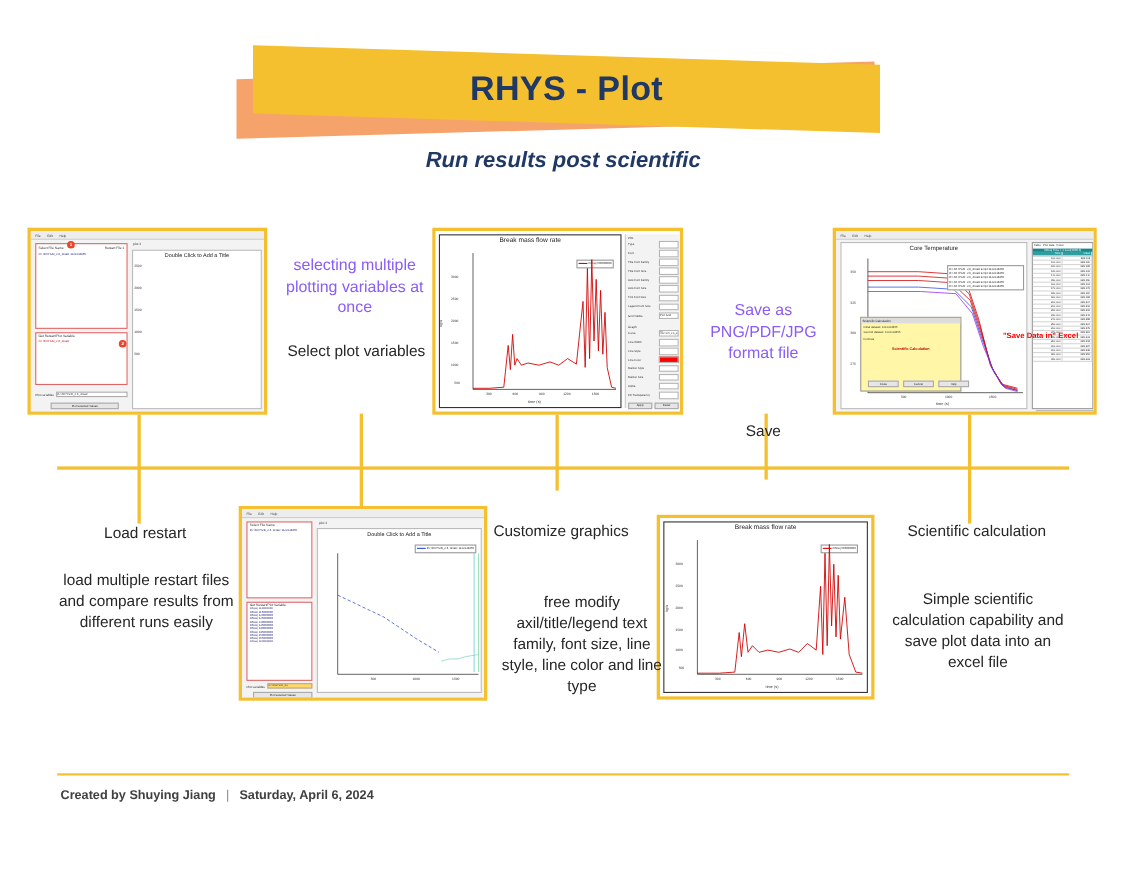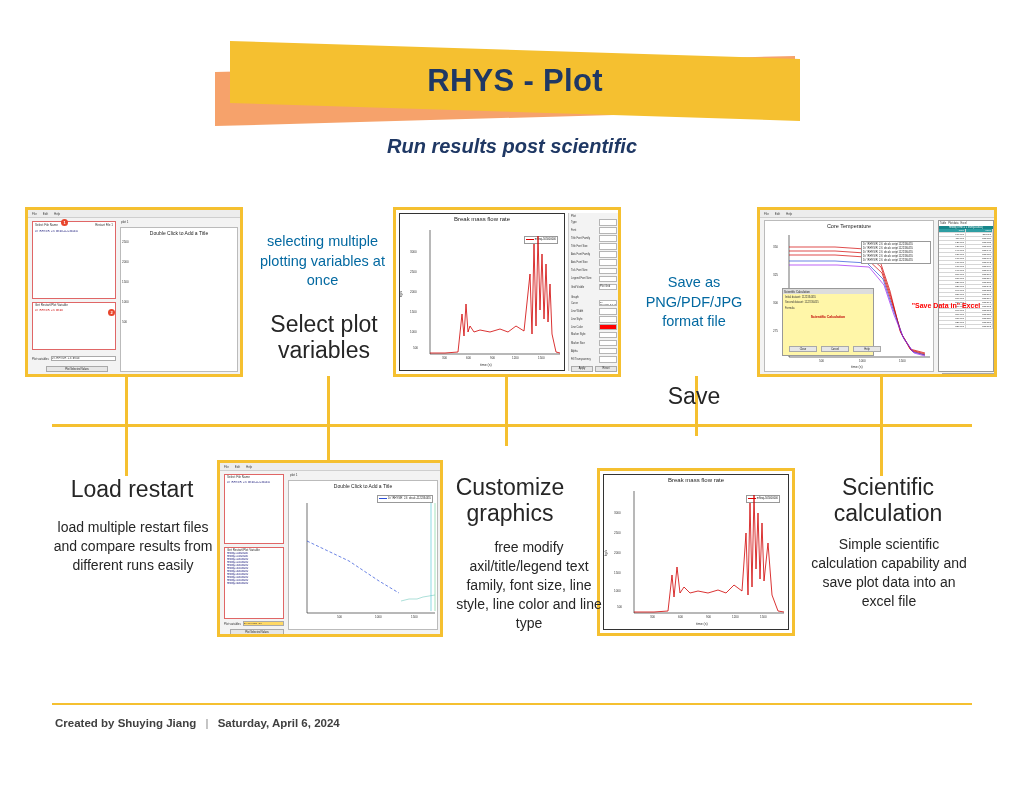--- a/index.html
+++ b/index.html
@@ -210,27 +210,27 @@
     font-size: 4px;
     line-height: 7px;
     text-align: center;
     font-weight: bold;
   }
 
   
   .head {
     position: absolute;
     color: #262626;
-    font-size: 23px;
+    font-size: 14px;
     text-align: center;
     line-height: 1.15;
   }
   .body {
     position: absolute;
-    color: #0369a1;
+    color: #8b5cf6;
     font-size: 14.5px;
     text-align: center;
     line-height: 1.35;
   }
   .body-small {
     position: absolute;
     color: #262626;
     font-size: 14px;
     text-align: center;
     line-height: 1.35;

